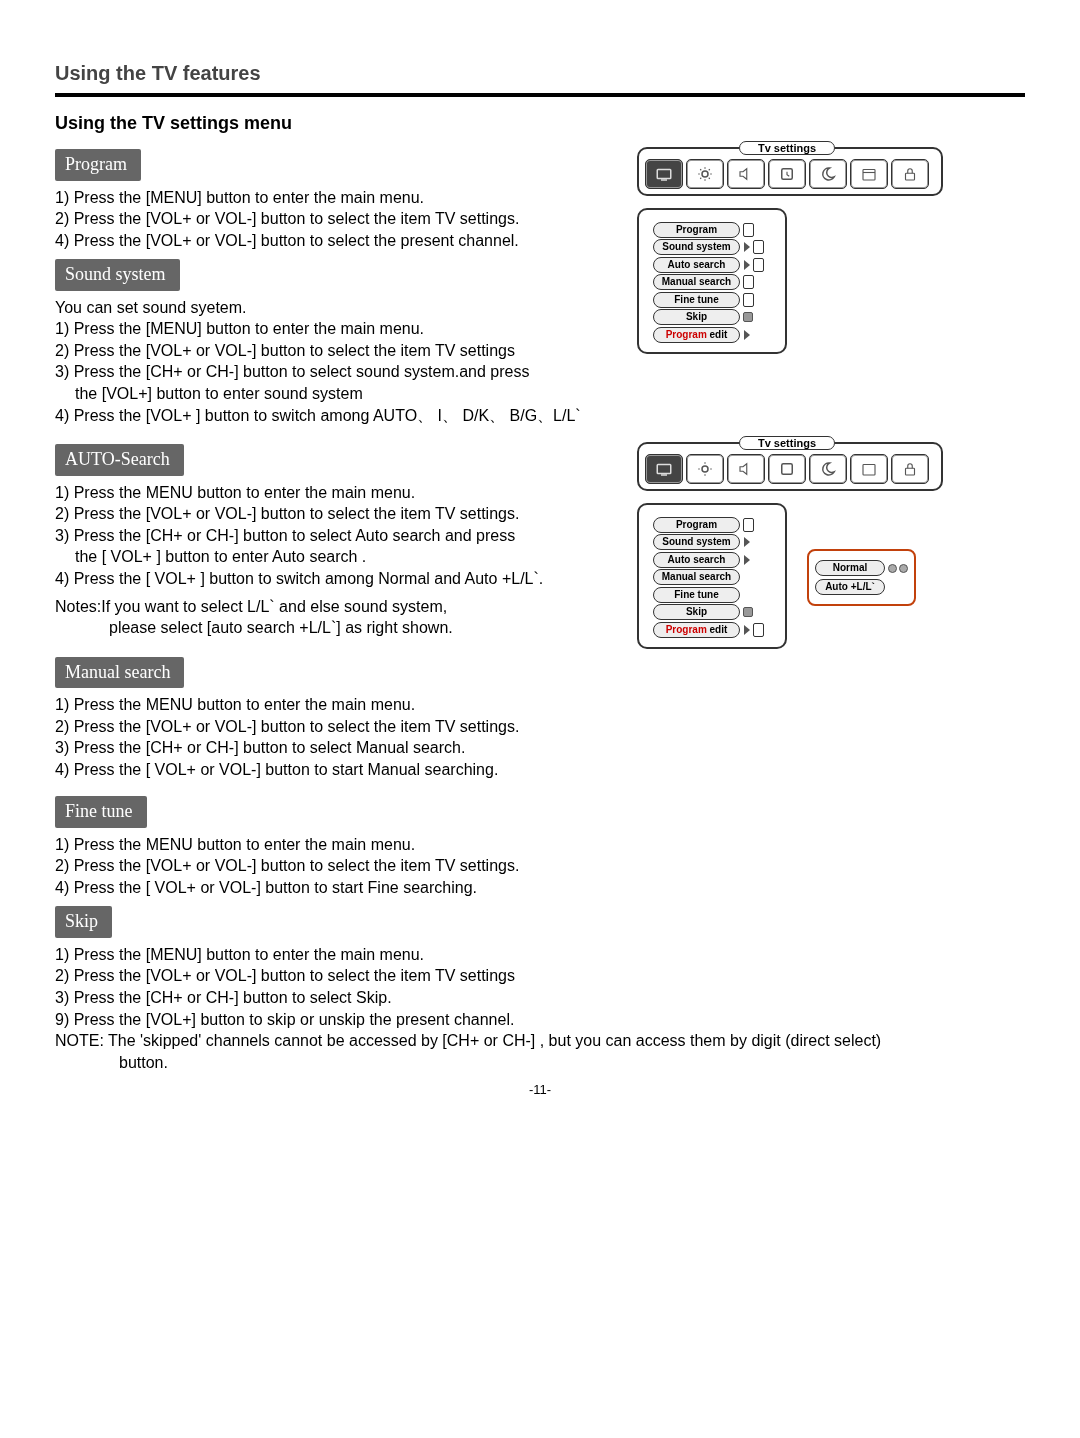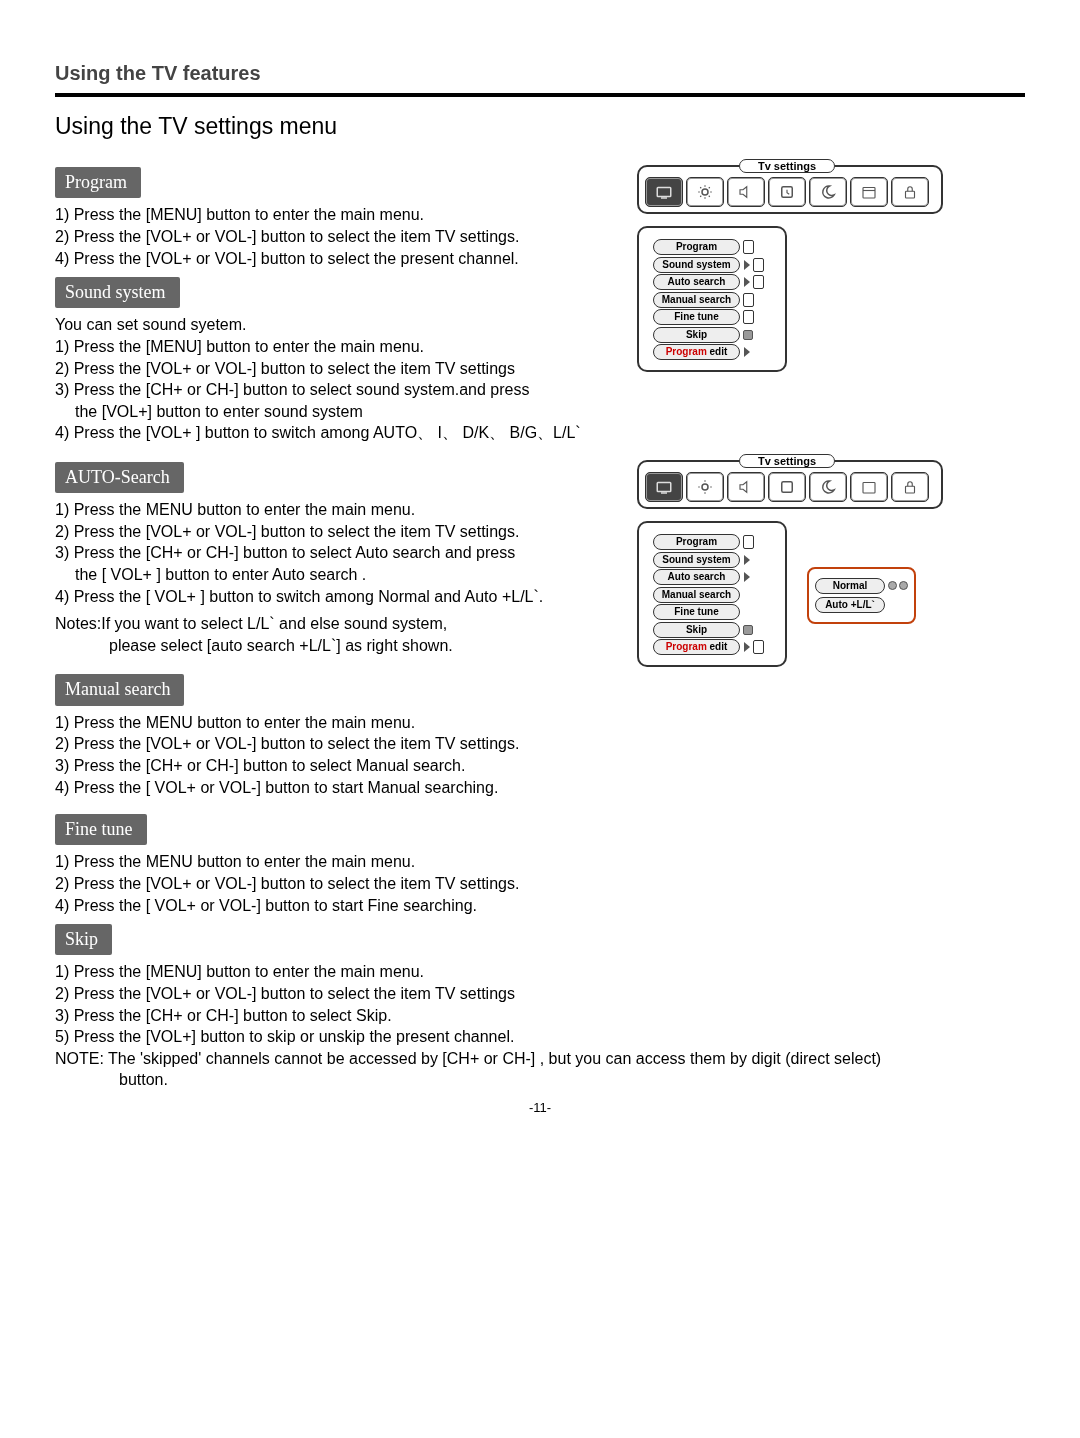--- a/index.html
+++ b/index.html
@@ -16,23 +16,23 @@
     font-size: 20px;
     font-weight: bold;
     color: #444;
     margin: 0 0 6px 0;
   }
   .rule {
     border-top: 4px solid #000;
     margin: 0 0 14px 0;
   }
   .sub-title {
-    font-size: 23px;
-    font-weight: normal;
-    margin: 0 0 23px 0;
+    font-size: 18px;
+    font-weight: bold;
+    margin: 0 0 12px 0;
     color: #000;
   }
   .section-label {
     background: #666;
     color: #fff;
     font-family: Georgia, 'Times New Roman', serif;
     font-size: 18px;
     padding: 3px 14px 4px 10px;
     display: inline-block;
     border-radius: 2px;
@@ -401,19 +401,19 @@
     <div>4) Press the  [ VOL+ or VOL-]  button to start Fine searching.</div>
   </div>
 </div>
 
 <div style="margin-top:4px;">
   <div class="section-label">Skip</div>
   <div class="steps">
     <div>1) Press the [MENU] button to enter the main menu.</div>
     <div>2) Press the [VOL+ or VOL-] button to select the item TV settings</div>
     <div>3) Press the [CH+ or CH-] button to select Skip.</div>
-    <div>5) Press the [VOL+] button to skip or unskip  the present channel.</div>
+    <div>9) Press the [VOL+] button to skip or unskip  the present channel.</div>
     <div>NOTE: The 'skipped' channels cannot be accessed by [CH+ or CH-] , but you can access them by digit (direct select)</div>
     <div style="padding-left:64px;">button.</div>
   </div>
 </div>
 
 <div class="page-num">-11-</div>
 
 </body></html>

